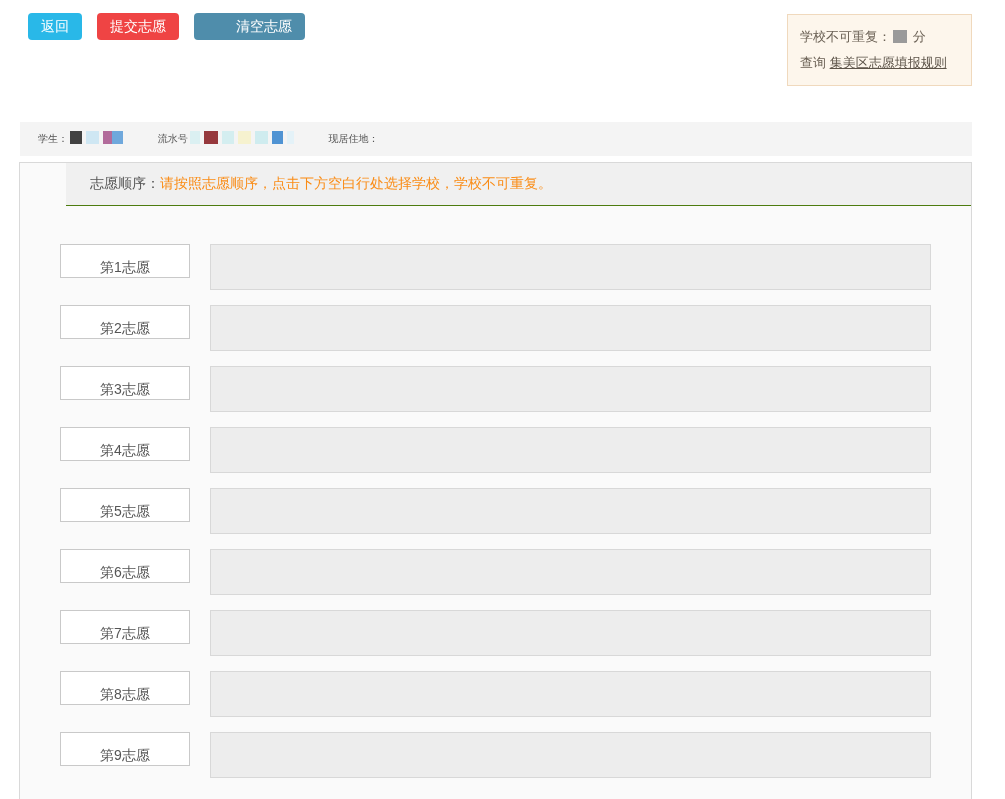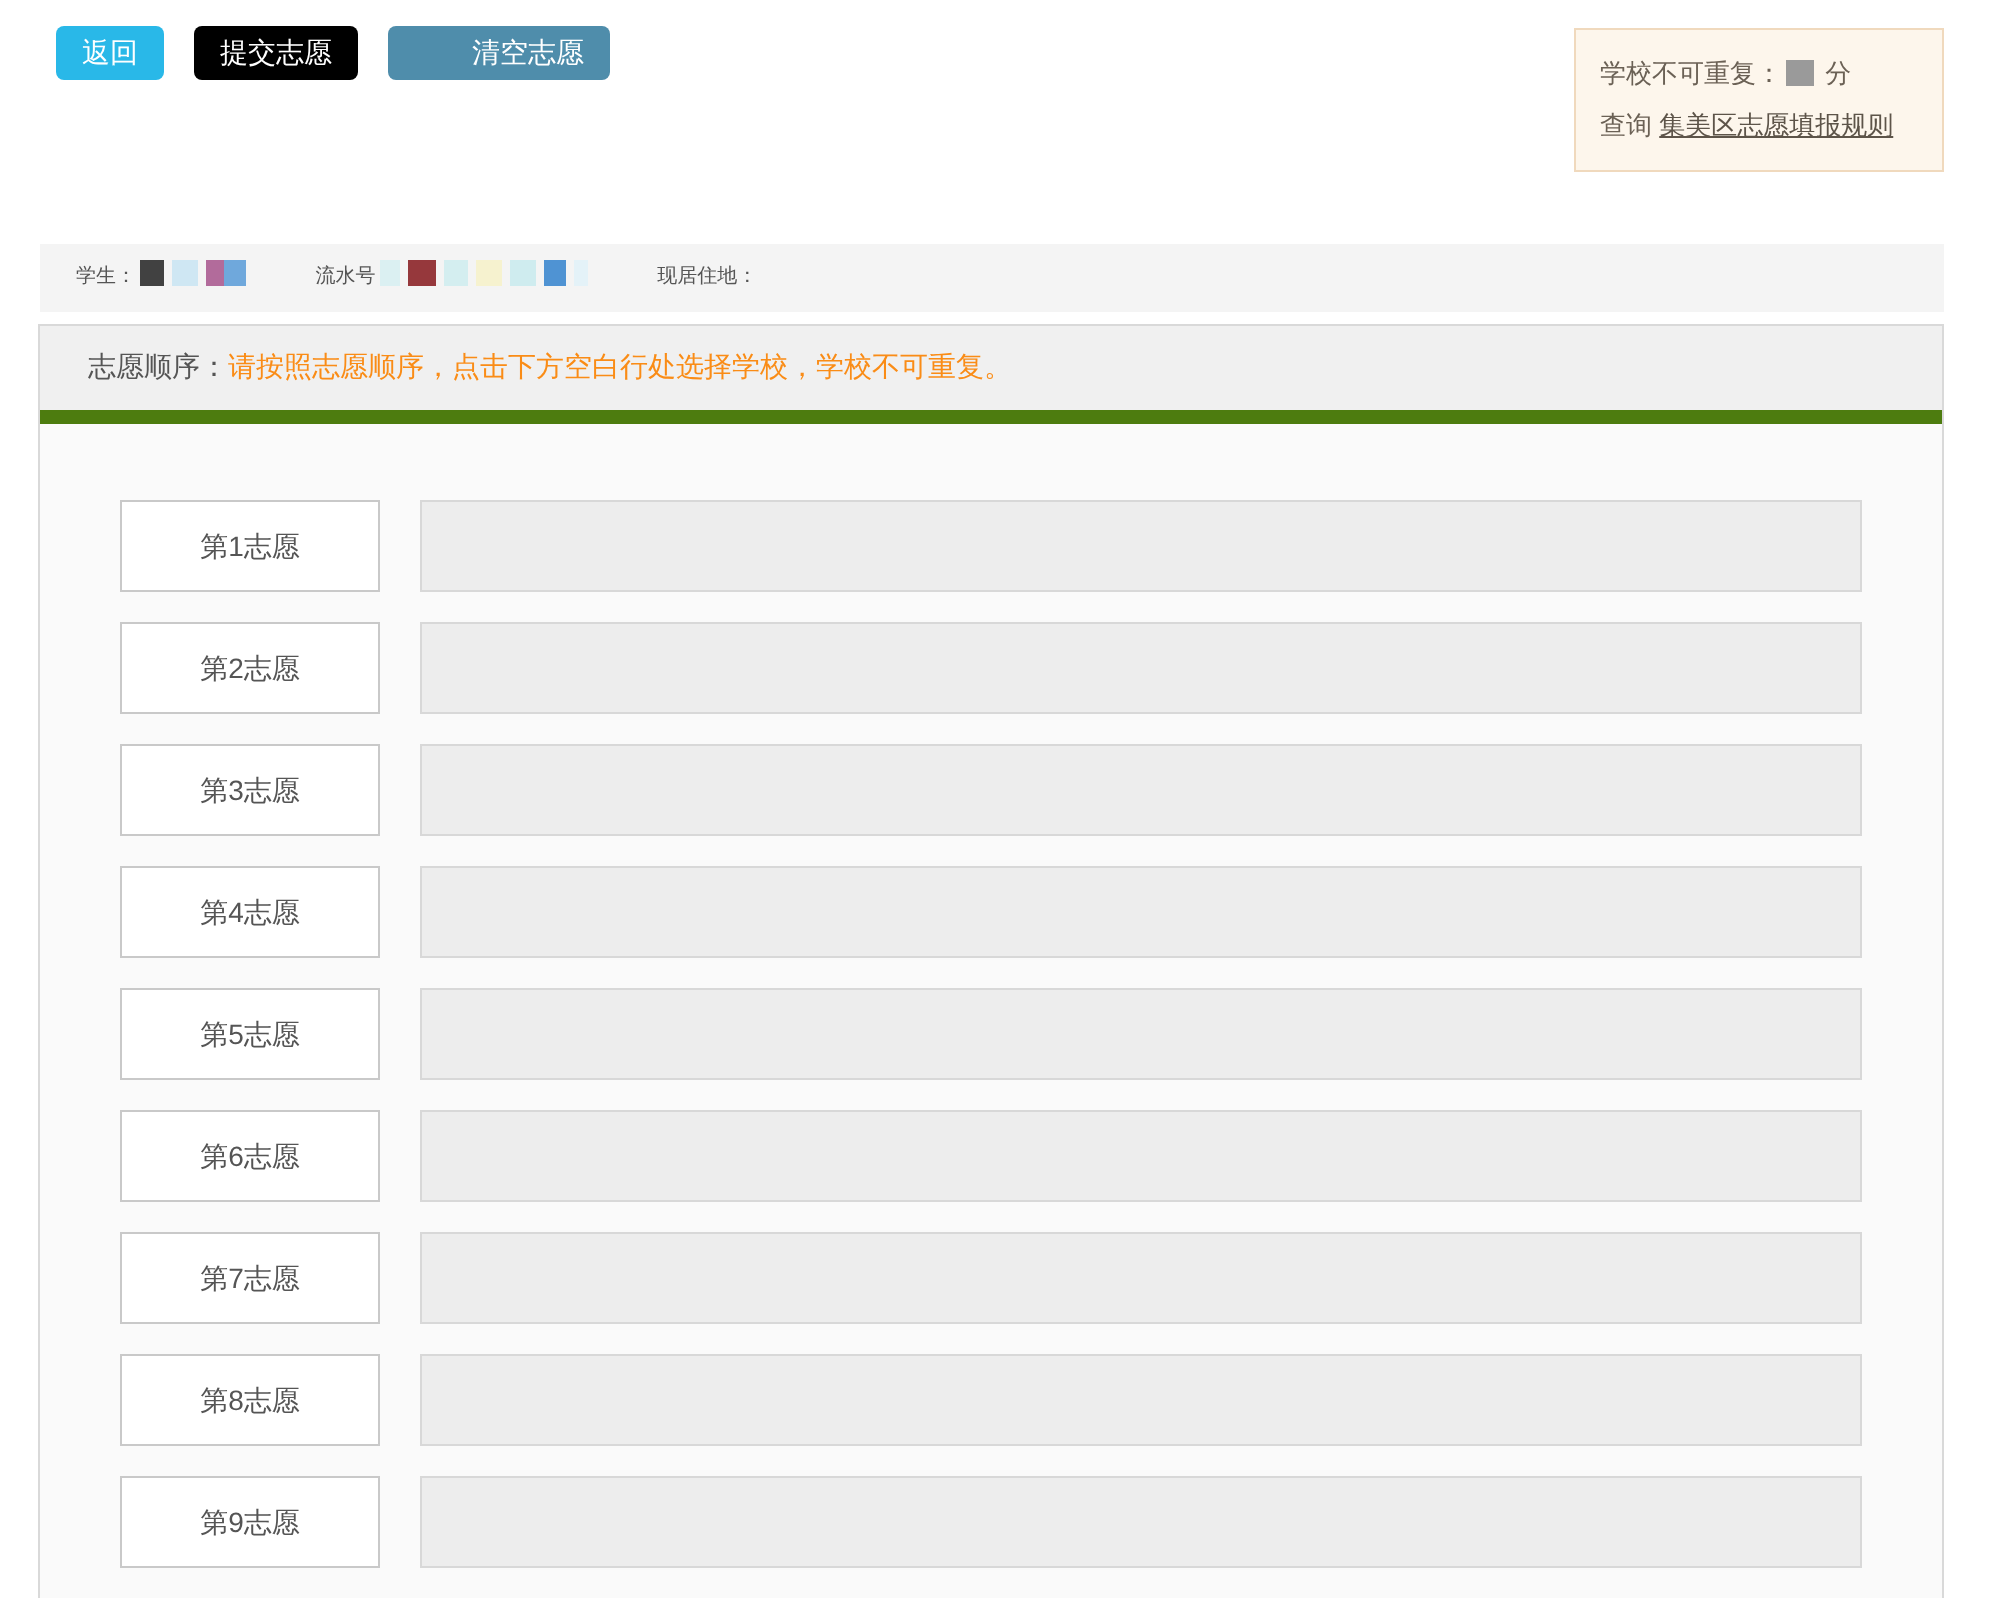--- a/index.html
+++ b/index.html
@@ -20,21 +20,21 @@
   }
   .btn {
     height: 27px; line-height: 27px;
     padding: 0 13px;
     border: none; border-radius: 4px;
     color: #fff; font-size: 14px;
     cursor: pointer;
     font-family: inherit;
   }
   .btn-back  { background: #29b8e8; }
-  .btn-submit{ background: #000000; }
+  .btn-submit{ background: #ef4444; }
   .btn-clear { background: #4f8dab; padding-left: 42px; }
 
   
   .score-box {
     position: absolute; top: 14px; left: 787px;
     width: 185px;
     background: #fdf6ec;
     border: 1px solid #f0d9bd;
     padding: 9px 12px;
     font-size: 13px; line-height: 26px;
@@ -75,35 +75,35 @@
     padding: 17px 24px 16px 24px;
     background: #fafafa;
     border-bottom: 1px solid #dddddd;
   }
   .panel-title {
     font-size: 20px; color: #31708f;
   }
   .panel-instruction {
     padding: 12px 24px;
     background: #f0f0f0;
-    border-bottom: 7px solid #4d7c0f;
-    font-size: 14px; color: #555;
+    border-bottom: 1px solid #4d7c0f;
+    font-size: 14px; color: #555; margin-left: 46px;
   }
   .instruction-text { color: #fa8c16; }
 
   .panel-body {
     padding: 38px 40px 20px 40px;
     background: #fafafa;
   }
   .pref-row {
     display: flex;
     margin-bottom: 15px;
   }
   .pref-label {
-    width: 130px; height: 46px; line-height: 44px;
+    width: 130px; height: 34px; line-height: 44px;
     background: #ffffff;
     border: 1px solid #c9c9c9;
     text-align: center;
     font-size: 14px; color: #555;
     flex: none;
   }
   .pref-slot {
     flex: 1; height: 46px;
     margin-left: 20px;
     background: #ededed;

